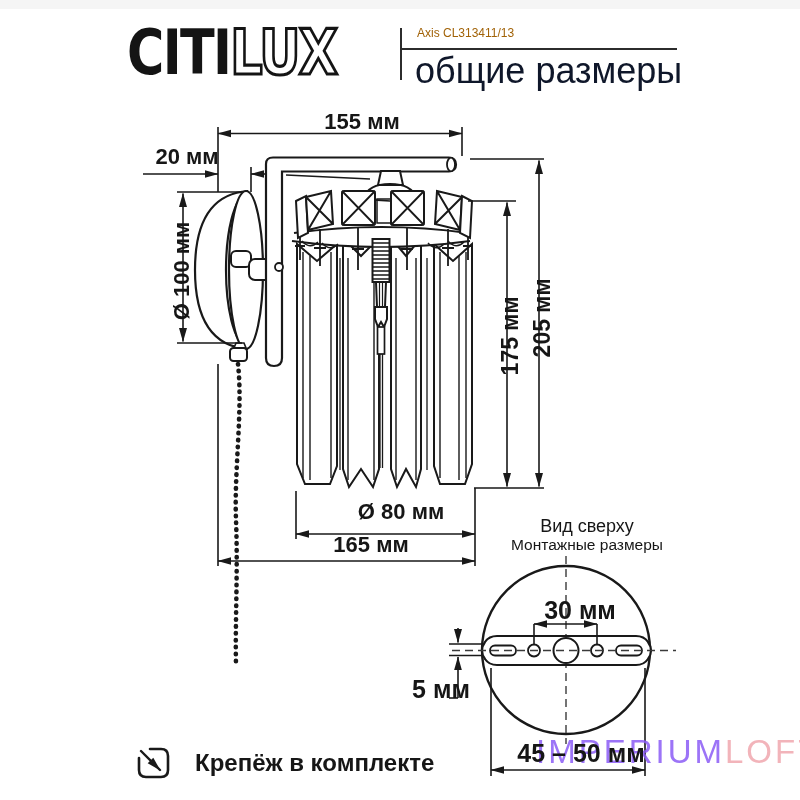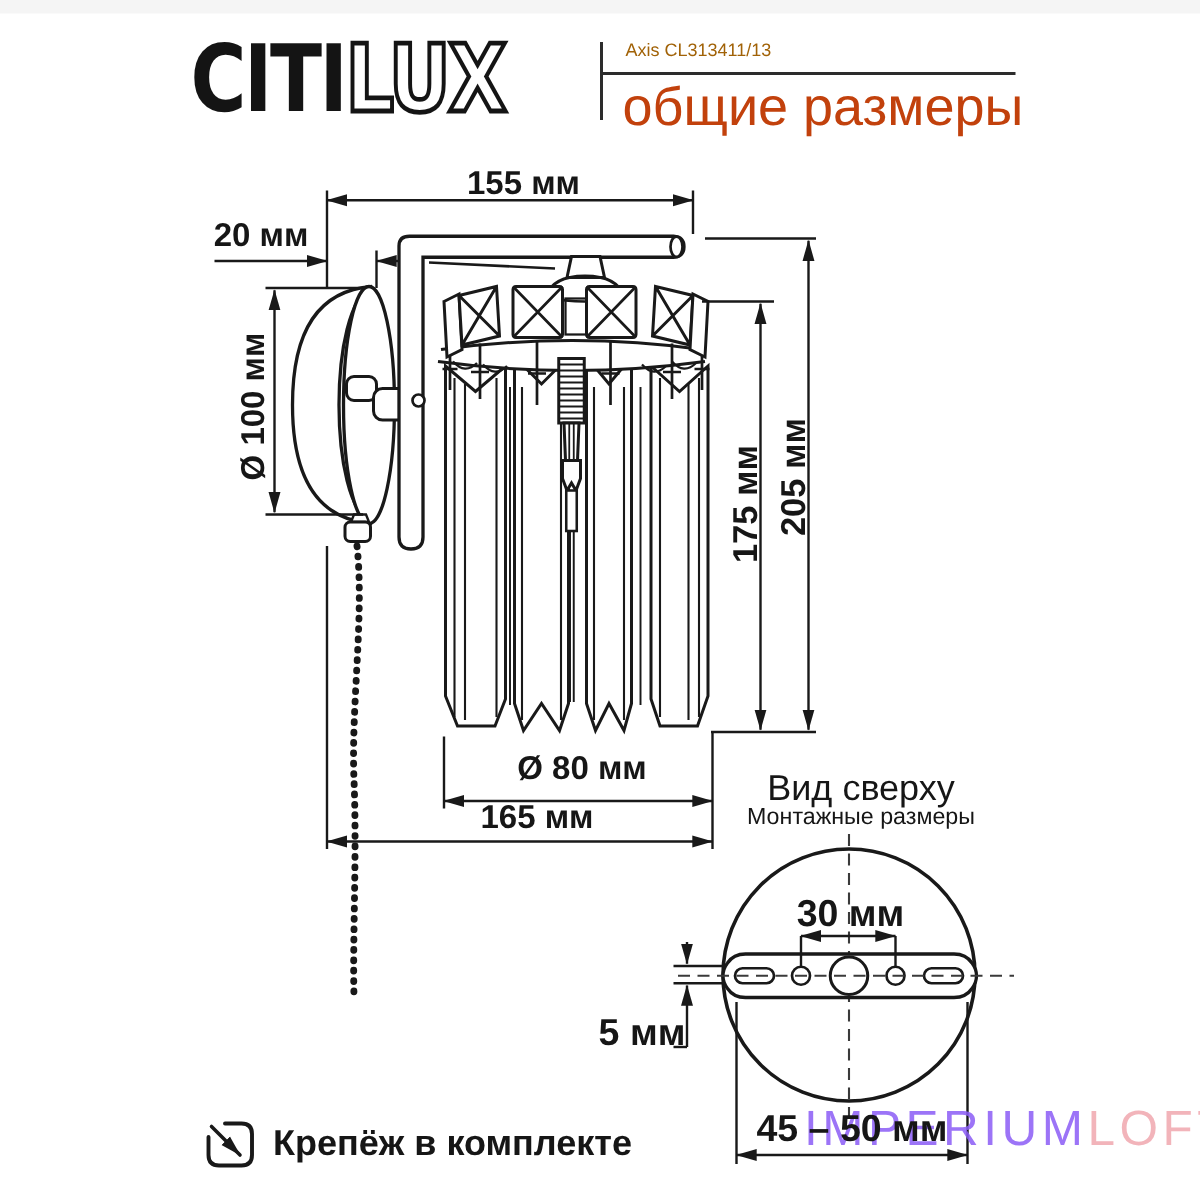--- a/index.html
+++ b/index.html
@@ -9,33 +9,33 @@
 
   
   .hdr{position:absolute;left:0;top:0;width:780px;height:100px;z-index:10;}
   .logo{position:absolute;left:127px;top:22px;font-family:"DejaVu Sans", sans-serif;
         font-weight:bold;font-size:62px;letter-spacing:-2px;line-height:1;
         transform:scaleX(.82);transform-origin:left top;white-space:nowrap;color:#141414;}
   .logo .outline{color:#ffffff;-webkit-text-stroke:3.2px #141414;}
   .hdr-vline{position:absolute;left:400px;top:28px;width:2px;height:52px;background:#2c2c2c;}
   .hdr-hline{position:absolute;left:400px;top:48px;width:277px;height:2px;background:#2c2c2c;}
   .hdr-model{position:absolute;left:417px;top:26px;font-size:12px;color:#a16207;white-space:nowrap;}
-  .hdr-sub{position:absolute;left:415px;top:50px;font-size:36px;color:#c2410c;white-space:nowrap;}
+  .hdr-sub{position:absolute;left:415px;top:50px;font-size:36px;color:#0f172a;white-space:nowrap;}
 
   
   svg.draw{position:absolute;left:0;top:0;z-index:2;}
 
   
-  .labels{position:absolute;left:4px;top:0;width:636px;height:800px;z-index:10;pointer-events:none;}
+  .labels{position:absolute;left:17px;top:0;width:636px;height:800px;z-index:10;pointer-events:none;}
   .lbl{position:absolute;transform:translate(-50%,-50%);font-weight:bold;font-size:22px;
        white-space:nowrap;color:#161616;}
   .lbl.rot{transform:translate(-50%,-50%) rotate(-90deg);}
   .lbl.big{font-size:23px;}
   .lbl.small{font-size:25px;}
-  .lbl.plain{font-weight:normal;font-size:24px;}
+  .lbl.plain{font-weight:normal;font-size:18px;}
   .lbl.plain2{font-weight:normal;font-size:15.5px;}
   .lbl.note{font-size:24px;transform:translate(0,-50%);}
 
   
   .watermark{position:absolute;left:536px;top:735px;z-index:6;font-size:33px;font-weight:normal;
              letter-spacing:3px;white-space:nowrap;opacity:.85;line-height:1;}
 </style>
 </head>
 <body>
 

